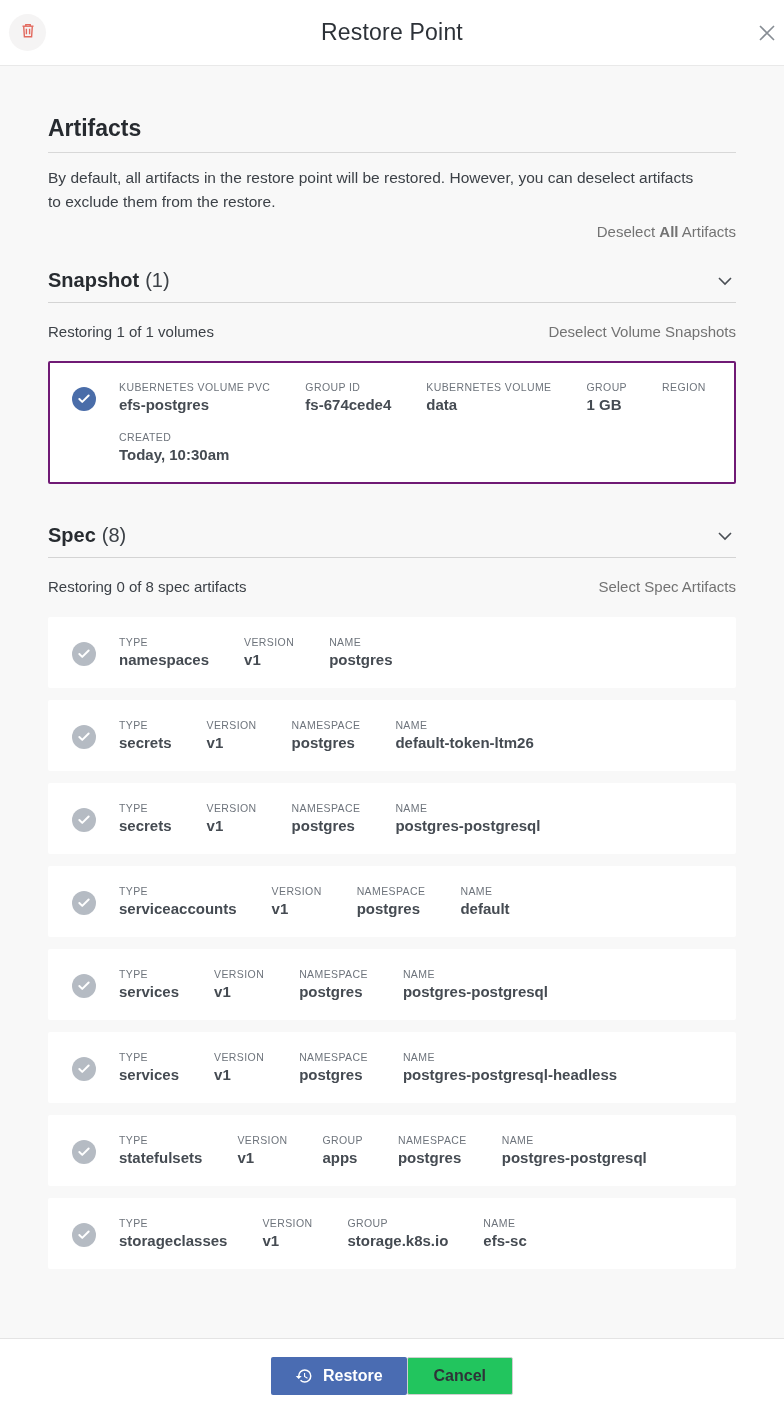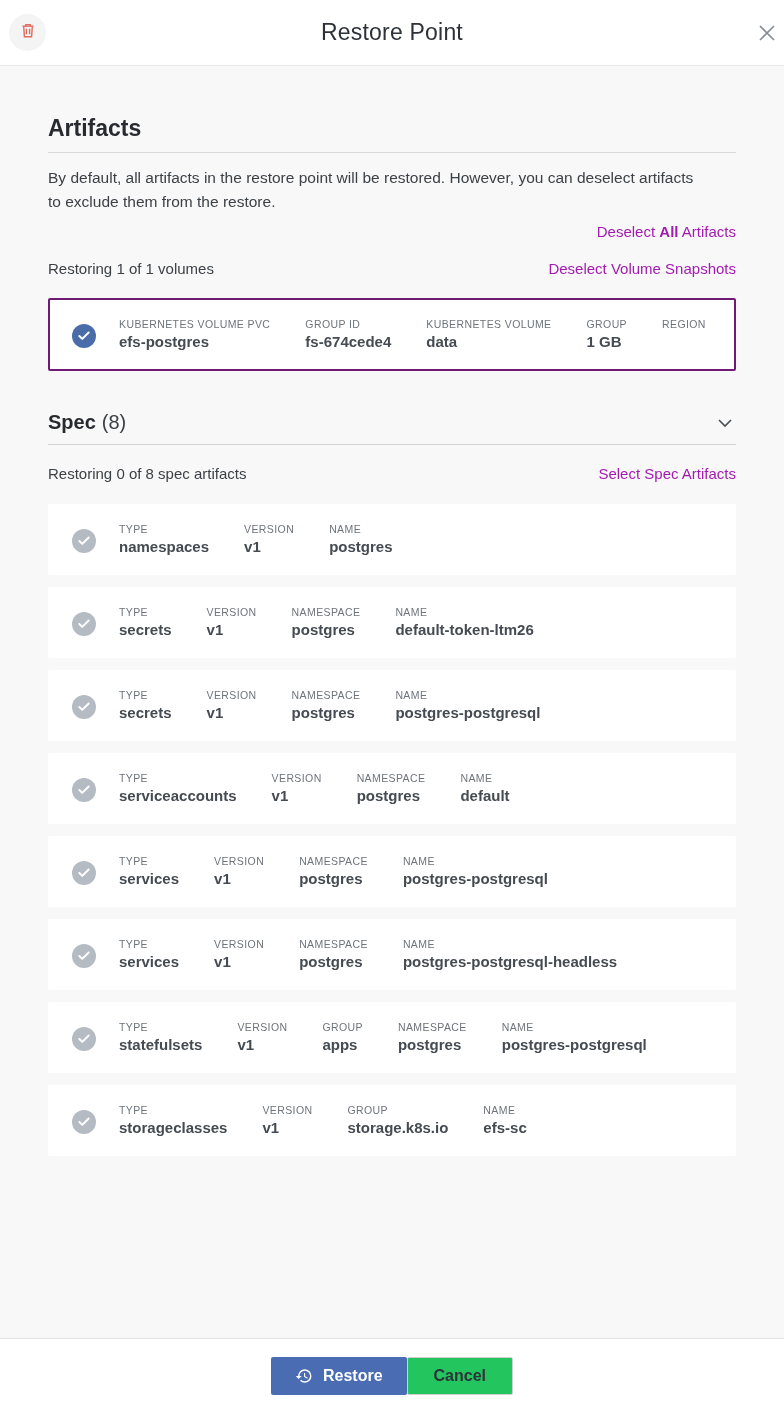--- a/index.html
+++ b/index.html
@@ -30,21 +30,21 @@
   
   .modal-body { flex:1 1 auto; padding:0 48px; overflow:hidden; }
   .artifacts-heading {
     margin-top:49px; font-size:23px; font-weight:bold; color:#272b30;
     padding-bottom:10px; border-bottom:1px solid #d8d8d8;
   }
   .artifacts-desc {
     margin-top:13px; font-size:15.5px; line-height:24px; color:#3c4147; max-width:650px;
   }
   .right-link-row { margin-top:9px; text-align:right; font-size:15px; }
-  a.link { color:#a21caf; text-decoration:none; cursor:pointer; }
+  a.link { color:#737373; text-decoration:none; cursor:pointer; }
   .section-header {
     margin-top:29px; display:flex; align-items:center; justify-content:space-between;
     padding-bottom:10px; border-bottom:1px solid #d4d4d4;
   }
   .section-title { font-size:20px; color:#272b30; }
   .section-title b { font-weight:bold; }
   .section-title .count { font-weight:normal; color:#3c4147; margin-left:6px; }
   .chevron { width:18px; height:18px; margin-right:2px; cursor:pointer; }
   .sub-row {
     margin-top:20px; display:flex; align-items:center; justify-content:space-between;
@@ -116,20 +116,28 @@
 </div>
 
 <div class="modal-body">
 
   <div class="artifacts-heading">Artifacts</div>
   <p class="artifacts-desc">By default, all artifacts in the restore point will be restored. However, you can deselect artifacts to exclude them from the restore.</p>
   <div class="right-link-row">
     <a class="link"><span>Deselect </span><b>All</b><span> Artifacts</span></a>
   </div>
 
+  <div class="section-header">
+    <div class="section-title"><b>Snapshot</b><span class="count">(1)</span></div>
+    <span class="chevron">
+      <svg width="18" height="18" viewBox="0 0 18 18" fill="none" stroke="#4a4f55" stroke-width="1.6">
+          <path d="M3 6 L9 12 L15 6"></path>
+        </svg>
+    </span>
+  </div>
   <div class="sub-row">
     <span><span>Restoring </span><b>1 of 1</b><span> volumes</span></span>
     <a class="link">Deselect Volume Snapshots</a>
   </div>
 
   <div class="card snapshot-card">
     <div class="check-circle checked">
       <svg width="14" height="14" viewBox="0 0 24 24" fill="none" stroke="#ffffff" stroke-width="3.4" stroke-linecap="round" stroke-linejoin="round">
           <polyline points="20 6 9 17 4 12"></polyline>
         </svg>
@@ -148,20 +156,26 @@
             <div class="field-label">KUBERNETES VOLUME</div>
             <div class="field-value">data</div>
           </div>
           <div class="field">
             <div class="field-label">GROUP</div>
             <div class="field-value">1 GB</div>
           </div>
           <div class="field">
             <div class="field-label">REGION</div>
             <div class="field-value"></div>
+          </div>
+        </div>
+        <div class="fields-row">
+          <div class="field">
+            <div class="field-label">CREATED</div>
+            <div class="field-value">Today, 10:30am</div>
           </div>
         </div>
       </div>
   </div>
 
   <div class="section-header" style="margin-top:40px;">
     <div class="section-title"><b>Spec</b><span class="count">(8)</span></div>
     <span class="chevron">
       <svg width="18" height="18" viewBox="0 0 18 18" fill="none" stroke="#4a4f55" stroke-width="1.6">
           <path d="M3 6 L9 12 L15 6"></path>

